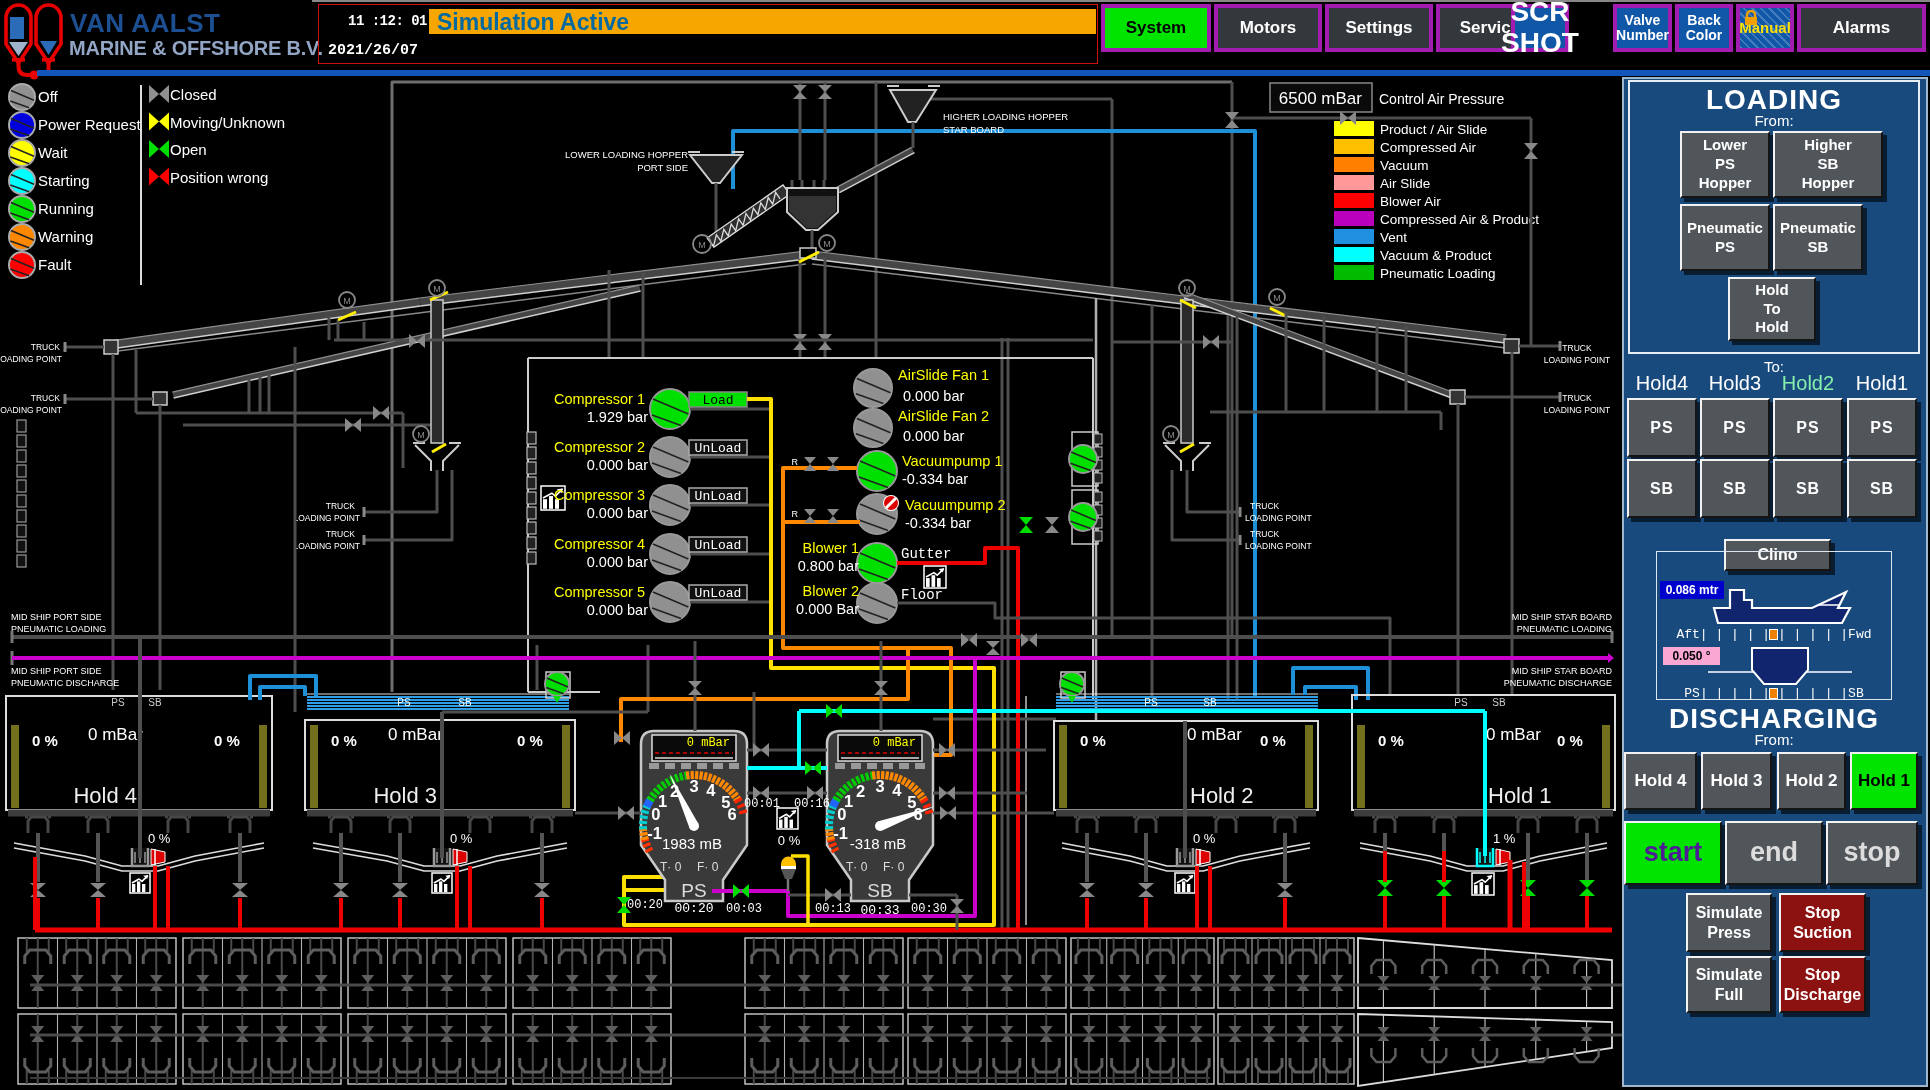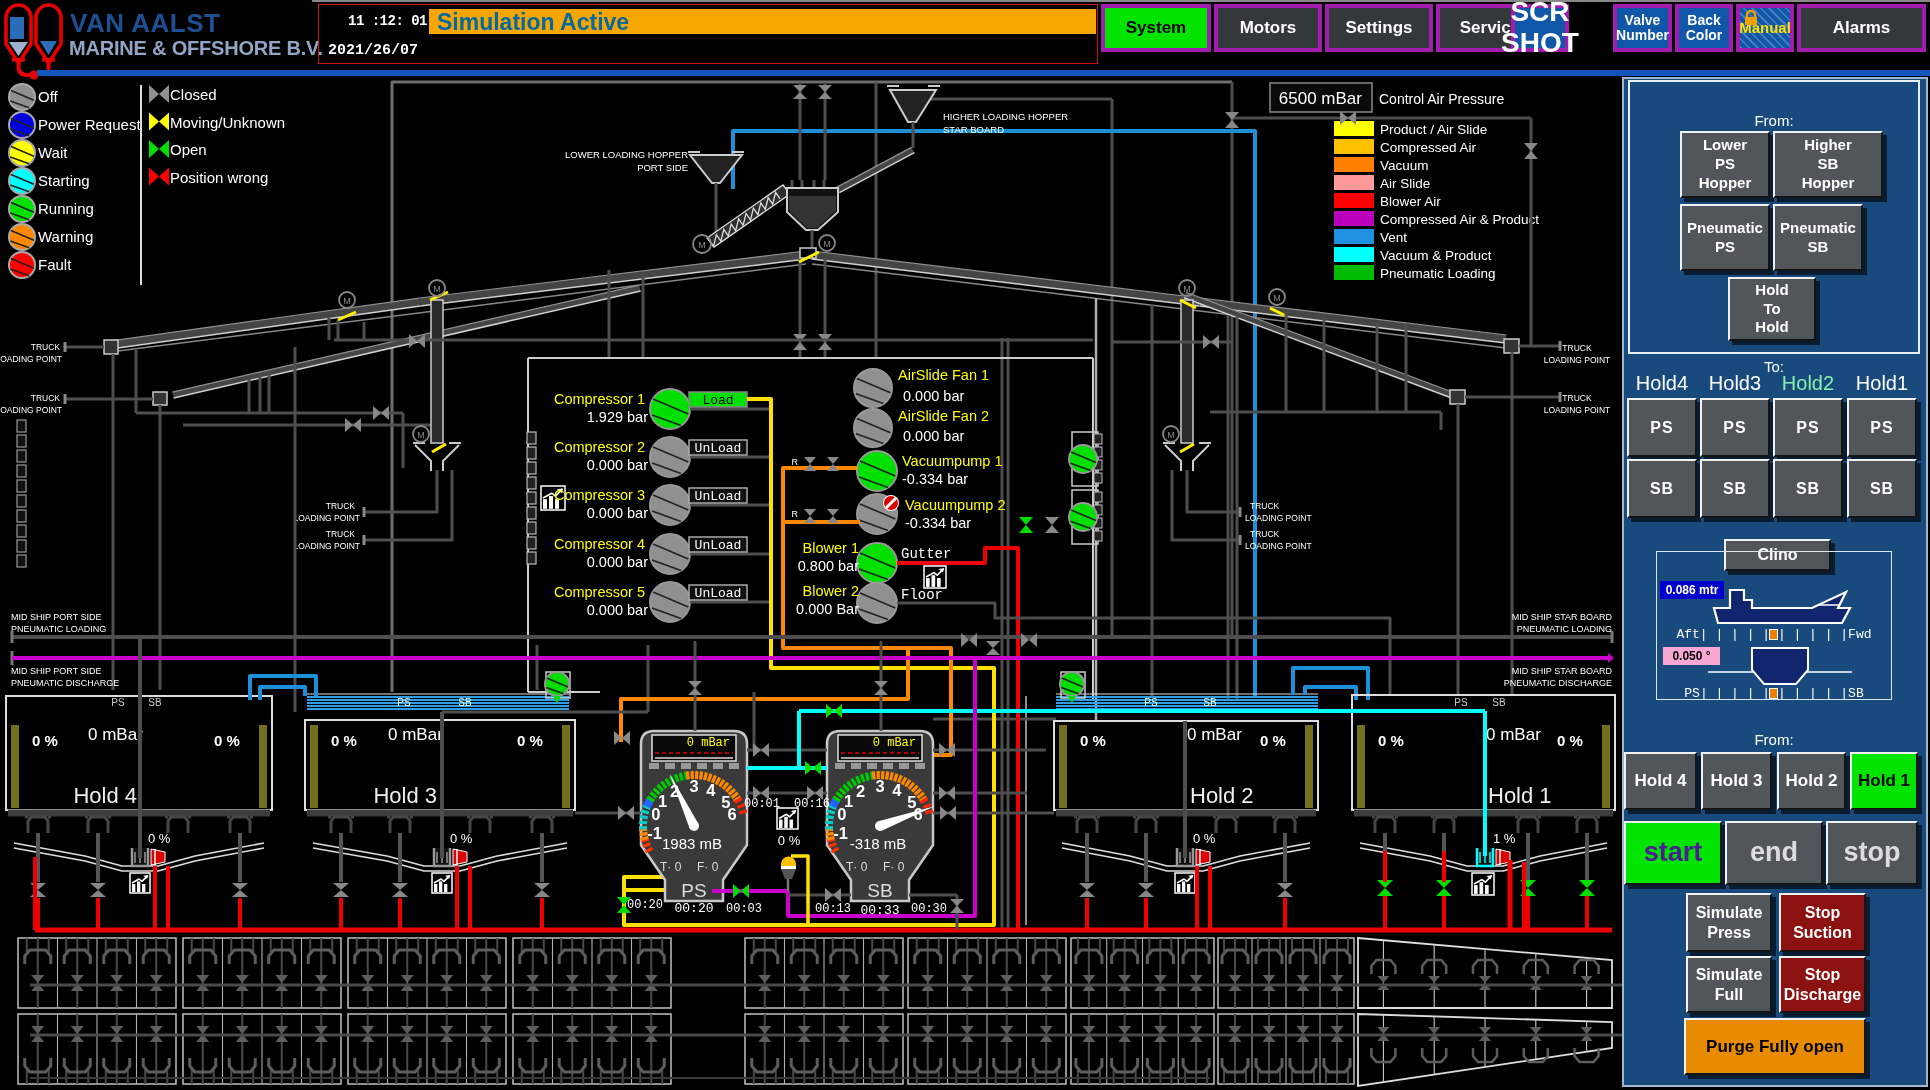--- a/index.html
+++ b/index.html
@@ -1400,20 +1400,21 @@
 <polygon points="1580.6,1027 1592.6,1027 1586.6,1034" fill="#5d5d5d" stroke="none" stroke-width="1"></polygon>
 <polygon points="1580.6,1041 1592.6,1041 1586.6,1034" fill="#5d5d5d" stroke="none" stroke-width="1"></polygon>
 <path d="M1574.6,1048 L1574.6,1056 L1579.6,1062 L1593.6,1062 L1598.6,1056 L1598.6,1048" fill="none" stroke="#5d5d5d" stroke-width="2.5"></path>
 <line x1="30" y1="985" x2="1650" y2="985" stroke="#4a4a4a" stroke-width="3" stroke-linecap="butt"></line>
 <polyline points="1650,985 1650,1035 30,1035" fill="none" stroke="#4a4a4a" stroke-width="3" stroke-linejoin="round"></polyline>
 <line x1="30" y1="1078" x2="1210" y2="1078" stroke="#3a3a3a" stroke-width="2" stroke-linecap="butt"></line>
 </svg>
 
 <div class="abs" style="left:1622px;top:77px;width:306px;height:1010px;background:#184a7e;border:2px solid #9fb8d0"></div>
 <div class="abs" style="left:1628px;top:80px;width:292px;height:274px;border:2px solid #e8eef5"></div>
+<div class="abs" style="left:1630px;top:84px;width:288px;text-align:center;color:#fff;font-size:28px;font-weight:bold;letter-spacing:1px">LOADING</div>
 <div class="abs" style="left:1630px;top:112px;width:288px;text-align:center;color:#fff;font-size:15px">From:</div>
 <div class="btn3" style="left:1680px;top:131px;width:90px;height:67px;font-size:15px">Lower<br>PS<br>Hopper</div>
 <div class="btn3" style="left:1773px;top:131px;width:110px;height:67px;font-size:15px">Higher<br>SB<br>Hopper</div>
 <div class="btn3" style="left:1680px;top:204px;width:90px;height:67px;font-size:15px">Pneumatic<br>PS</div>
 <div class="btn3" style="left:1773px;top:204px;width:90px;height:67px;font-size:15px">Pneumatic<br>SB</div>
 <div class="btn3" style="left:1728px;top:277px;width:88px;height:64px;font-size:15px">Hold<br>To<br>Hold</div>
 <div class="abs" style="left:1630px;top:358px;width:288px;text-align:center;color:#fff;font-size:15px">To:</div>
 <div class="abs" style="left:1627px;top:372px;width:70px;text-align:center;color:#fff;font-size:20px">Hold4</div>
 <div class="abs" style="left:1700px;top:372px;width:70px;text-align:center;color:#fff;font-size:20px">Hold3</div>
 <div class="abs" style="left:1773px;top:372px;width:70px;text-align:center;color:#86efac;font-size:20px">Hold2</div>
@@ -1436,25 +1437,25 @@
 </svg>
 <div class="abs" style="left:1660px;top:627px;width:228px;color:#fff;font-size:13px;text-align:center;font-family:'Liberation Mono',monospace">Aft| | | | | | | | | |Fwd</div>
 <div class="abs" style="left:1769px;top:629px;width:9px;height:11px;background:#f08000;border:1px solid #fff"></div>
 <div class="abs" style="left:1663px;top:647px;width:57px;height:18px;background:#f9a8d4;color:#000;font-size:12px;font-weight:bold;text-align:center;line-height:18px">0.050 °</div>
 <svg class="abs" style="left:1700px;top:640px" width="160" height="56" viewBox="0 0 160 56">
  <line x1="8" y1="32" x2="152" y2="32" stroke="#fff" stroke-width="1.5"></line>
  <path d="M52,8 L108,8 L108,30 L96,44 L64,44 L52,30 Z" fill="#10256e" stroke="#fff" stroke-width="2"></path>
 </svg>
 <div class="abs" style="left:1660px;top:686px;width:228px;color:#fff;font-size:13px;text-align:center;font-family:'Liberation Mono',monospace">PS| | | | | | | | | |SB</div>
 <div class="abs" style="left:1769px;top:688px;width:9px;height:11px;background:#f08000;border:1px solid #fff"></div>
+<div class="abs" style="left:1630px;top:703px;width:288px;text-align:center;color:#fff;font-size:28px;font-weight:bold;letter-spacing:1px">DISCHARGING</div>
 <div class="abs" style="left:1630px;top:731px;width:288px;text-align:center;color:#fff;font-size:15px">From:</div>
 <div class="btn3" style="left:1624px;top:752px;width:73px;height:58px;font-size:17px">Hold 4</div>
 <div class="btn3" style="left:1701px;top:752px;width:71px;height:58px;font-size:17px">Hold 3</div>
 <div class="btn3" style="left:1777px;top:752px;width:69px;height:58px;font-size:17px">Hold 2</div>
 <div class="btn3" style="left:1850px;top:752px;width:68px;height:58px;font-size:17px;background:#00e400;color:#000">Hold 1</div>
 <div class="btn3" style="left:1624px;top:821px;width:98px;height:64px;font-size:27px;background:#00e400;color:#4c1d95">start</div>
 <div class="btn3" style="left:1725px;top:821px;width:98px;height:64px;font-size:27px;color:#ddd">end</div>
 <div class="btn3" style="left:1826px;top:821px;width:92px;height:64px;font-size:27px;color:#ddd">stop</div>
 <div class="btn3" style="left:1686px;top:893px;width:86px;height:59px;font-size:16px">Simulate<br>Press</div>
 <div class="btn3" style="left:1779px;top:893px;width:87px;height:59px;font-size:16px;background:#8c1111">Stop<br>Suction</div>
 <div class="btn3" style="left:1686px;top:956px;width:86px;height:57px;font-size:16px">Simulate<br>Full</div>
 <div class="btn3" style="left:1779px;top:956px;width:87px;height:57px;font-size:16px;background:#8c1111">Stop<br>Discharge</div>
-<div class="btn3" style="left:1684px;top:1018px;width:182px;height:57px;font-size:17px;background:#e88b00;color:#000">Purge Fully open</div>
 </div>
 </body></html>

